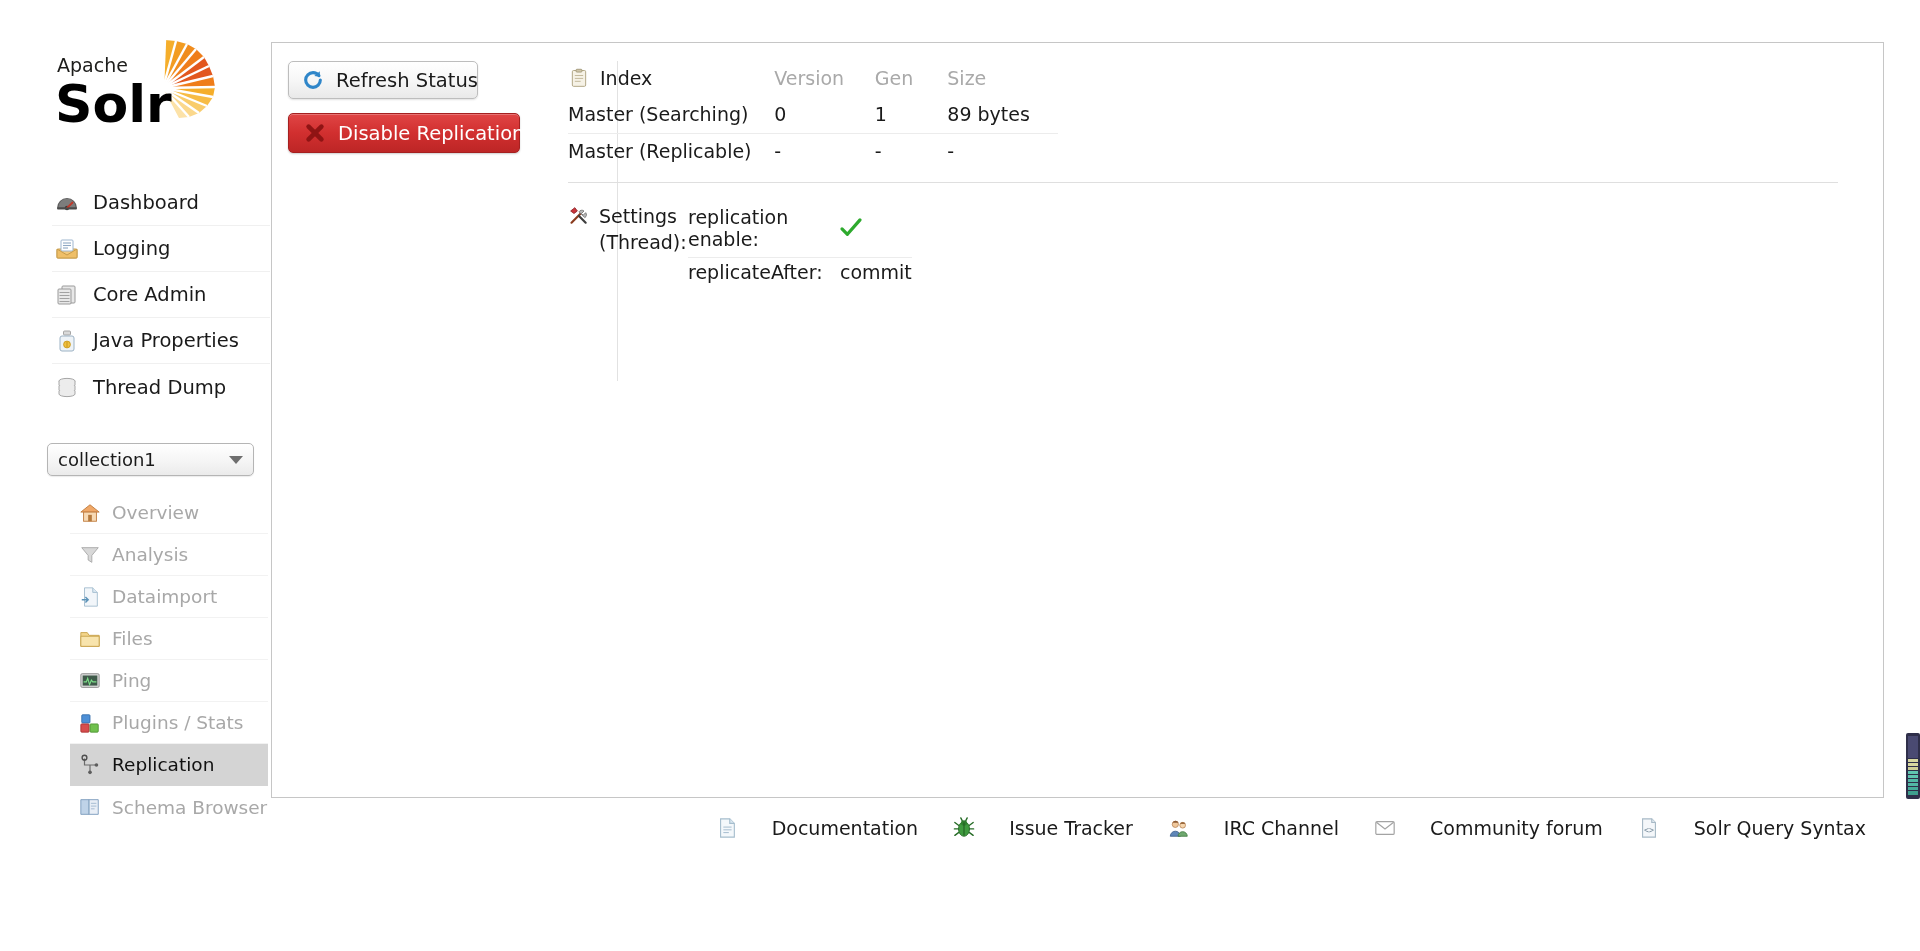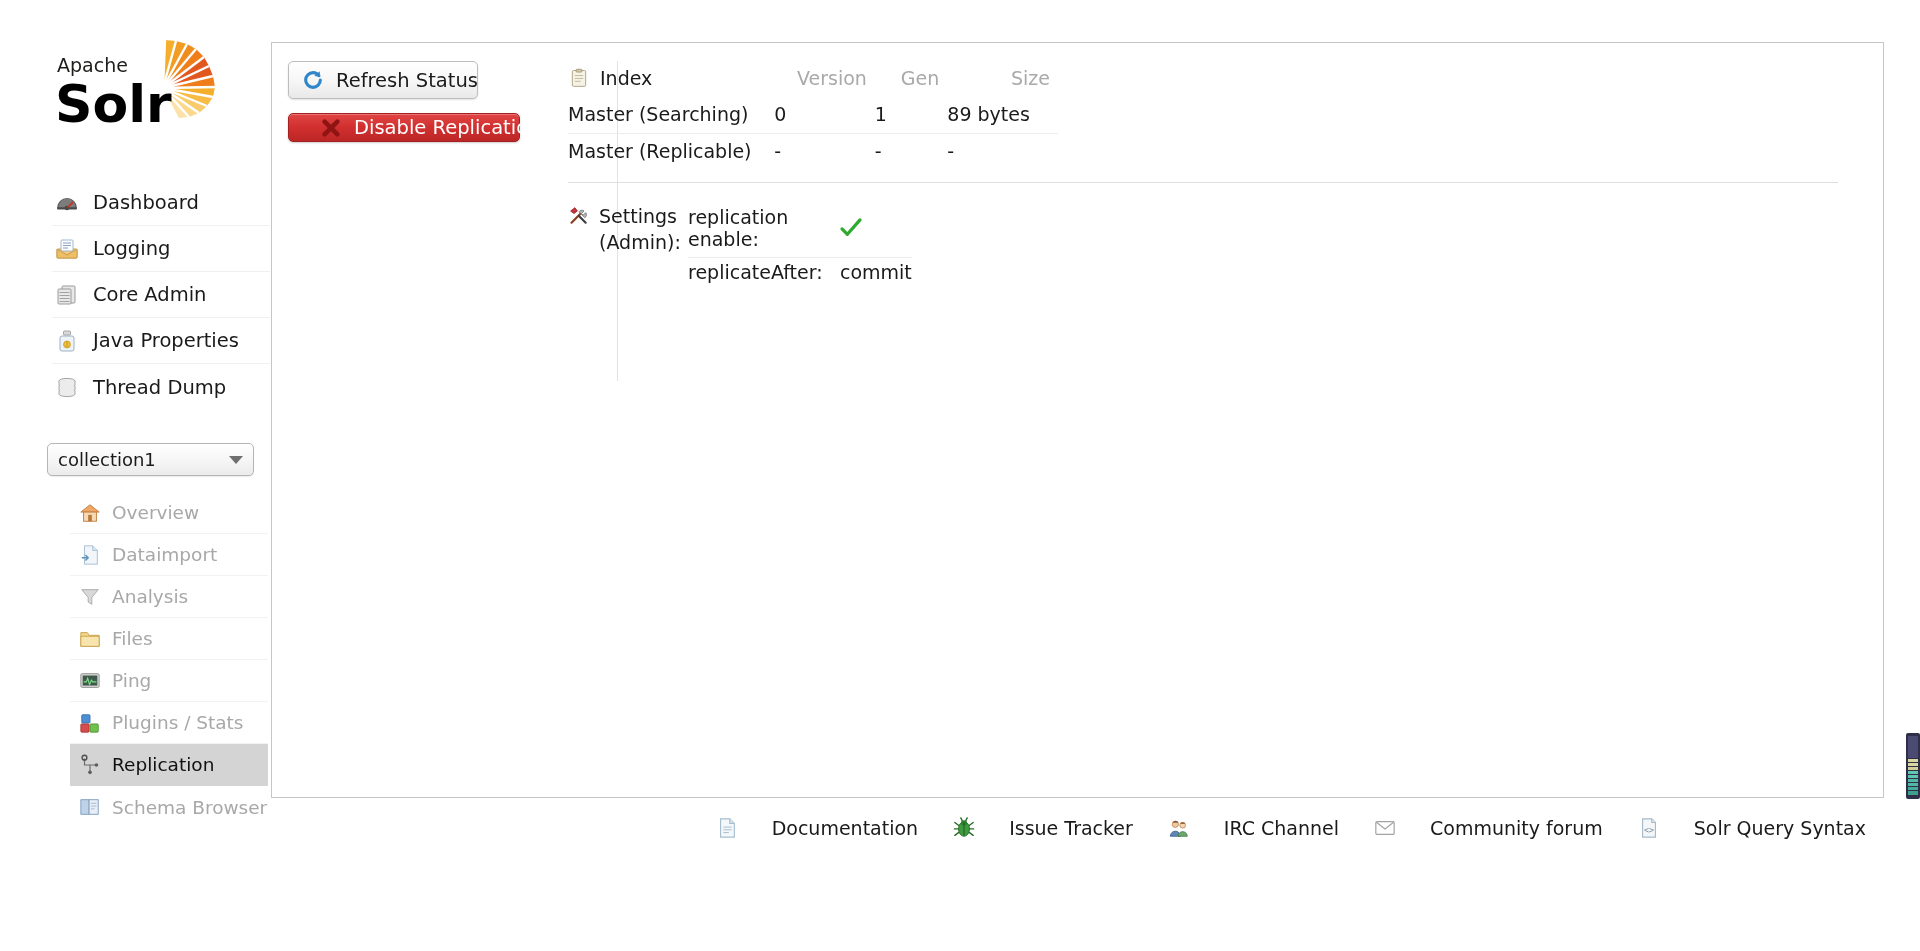--- a/index.html
+++ b/index.html
@@ -107,42 +107,42 @@
   #btn-refresh {
     width: 190px; height: 38px;
     padding: 7px 12px;
     border: 1px solid #bdbdbd;
     background: linear-gradient(to bottom, #ffffff 0%, #f7f7f7 50%, #e9e9e9 100%);
     box-shadow: 0 1px 2px rgba(0,0,0,.12);
     color: #1a1a1a;
   }
   #btn-disable {
     margin-top: 14px;
-    width: 232px; height: 29px;
-    padding: 0 30px;
+    width: 232px; height: 40px;
+    padding: 0 14px;
     border: 1px solid #a52020;
     background: linear-gradient(to bottom, #e04545 0%, #d12f2f 50%, #bd2626 100%);
     box-shadow: 0 1px 2px rgba(0,0,0,.2), inset 0 1px 0 rgba(255,255,255,.25);
     color: #ffffff;
   }
   .btn .bic { width: 24px; height: 24px; margin-right: 11px; flex: 0 0 24px;
               display:flex; align-items:center; justify-content:center; }
 
   
   #index-block { position: absolute; left: 296px; top: 18px; width: 1270px; }
   table.idx { border-collapse: collapse; width: 490px; }
   table.idx td, table.idx th {
     text-align: left; font-weight: normal;
     padding: 6px 8px 8px 0;
     font-size: 19px; color: #1a1a1a;
     vertical-align: bottom;
   }
   table.idx tr { border-bottom: 1px solid #ececec; }
   table.idx tr:last-child { border-bottom: none; }
-  table.idx th { color: #a9a9a9; text-align: right; }
+  table.idx th { color: #a9a9a9; }
   th.c-name { width: 205px; }
   th.c-ver  { width: 100px; }
   th.c-gen  { width: 72px; }
   th.c-size { width: 110px; }
   td.num-r { text-align: right; padding-right: 22px; }
   .idx-title { display: flex; align-items: center; color:#1a1a1a; }
   .idx-title .bic { width: 22px; height: 22px; margin-right: 10px; flex:0 0 22px;
                     display:flex; align-items:center; justify-content:center; }
 
   hr.sep {
@@ -324,35 +324,35 @@
             <rect x="5" y="11" width="14" height="10" fill="#f7d9b4" stroke="#c07c3e" stroke-width="1"></rect>
             <rect x="10" y="14" width="4" height="7" fill="#b5793c"></rect>
           </svg>
         </span>
         <span>Overview</span>
       </div>
 
       <div class="core-item">
         <span class="ic">
           <svg width="22" height="22" viewBox="0 0 24 24">
+            <path d="M3,4 H21 L14,12.5 V20 L10,17.5 V12.5 Z" fill="#d8d8d8" stroke="#a8a8a8" stroke-width="1"></path>
+          </svg>
+        </span>
+        <span>Analysis</span>
+      </div>
+
+      <div class="core-item">
+        <span class="ic">
+          <svg width="22" height="22" viewBox="0 0 24 24">
             <path d="M6,2 H15 L20,7 V22 H6 Z" fill="#f2f6fa" stroke="#a3bccf" stroke-width="1"></path>
             <path d="M15,2 V7 H20" fill="#dce9f2" stroke="#a3bccf" stroke-width="1"></path>
             <path d="M3,15 h7 M7,12 l3,3 l-3,3" stroke="#5d93b8" stroke-width="1.6" fill="none"></path>
           </svg>
         </span>
         <span>Dataimport</span>
-      </div>
-
-      <div class="core-item">
-        <span class="ic">
-          <svg width="22" height="22" viewBox="0 0 24 24">
-            <path d="M3,4 H21 L14,12.5 V20 L10,17.5 V12.5 Z" fill="#d8d8d8" stroke="#a8a8a8" stroke-width="1"></path>
-          </svg>
-        </span>
-        <span>Analysis</span>
       </div>
 
 
       <div class="core-item">
         <span class="ic">
           <svg width="22" height="22" viewBox="0 0 24 24">
             <path d="M2,5 H9 L11,8 H22 V20 H2 Z" fill="#f4d58a" stroke="#c8a34d" stroke-width="1"></path>
             <path d="M2,9 H22 V20 H2 Z" fill="#f8e4ad" stroke="#c8a34d" stroke-width="1"></path>
           </svg>
         </span>
@@ -493,21 +493,21 @@
         <span class="bic">
           <svg width="20" height="20" viewBox="0 0 24 24">
             <path d="M3,20 L14,9" stroke="#8a3b1e" stroke-width="2.6" stroke-linecap="round"></path>
             <path d="M12,7 a4,4 0 0 1 6,-1 l-3,3 l2,2 l3,-3 a4,4 0 0 1 -1,6 z" fill="#b8b8b8" stroke="#6f6f6f" stroke-width="1"></path>
             <path d="M20,20 L12,12" stroke="#3d3d3d" stroke-width="2.6" stroke-linecap="round"></path>
             <path d="M2,6 L7,2 L10,6 L6,9 Z" fill="#c9343a" stroke="#8a2024" stroke-width="1"></path>
           </svg>
         </span>
         <span>
           <span>Settings</span><br>
-          <span>(Admin):</span>
+          <span>(Thread):</span>
         </span>
       </div>
       <table class="set">
         <tbody>
             <tr>
           <td class="sk">replication enable:</td>
           <td class="sv">
             <span>
               <svg width="22" height="18" viewBox="0 0 24 20">
                 <path d="M2,11 L8,17 L22,1" fill="none" stroke="#2eaa2e" stroke-width="3.6" stroke-linecap="round" stroke-linejoin="round"></path>

